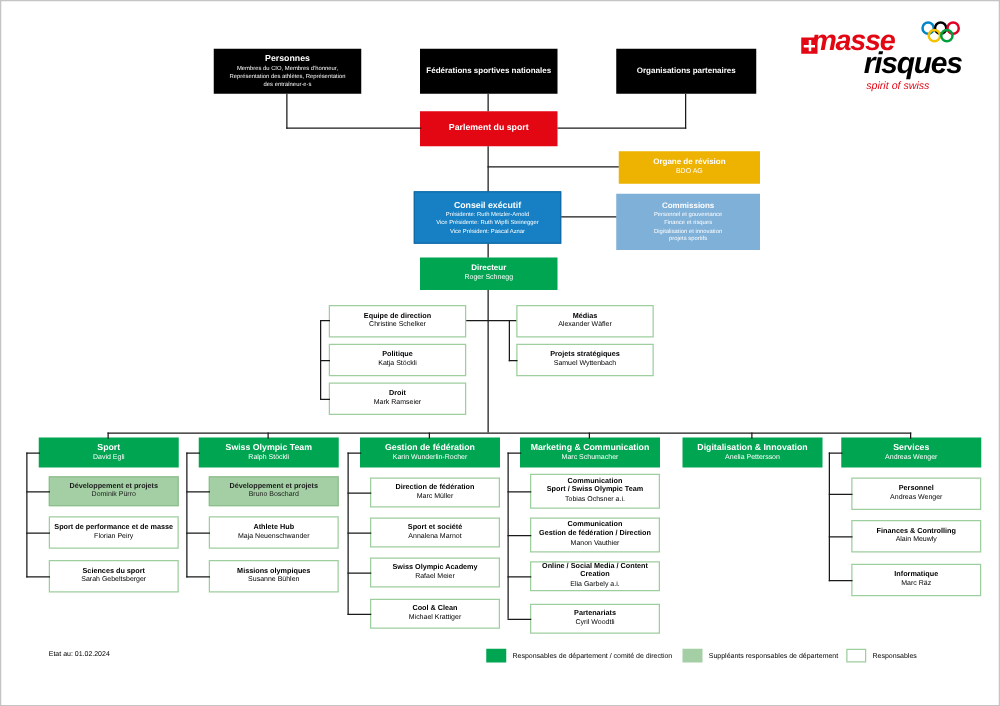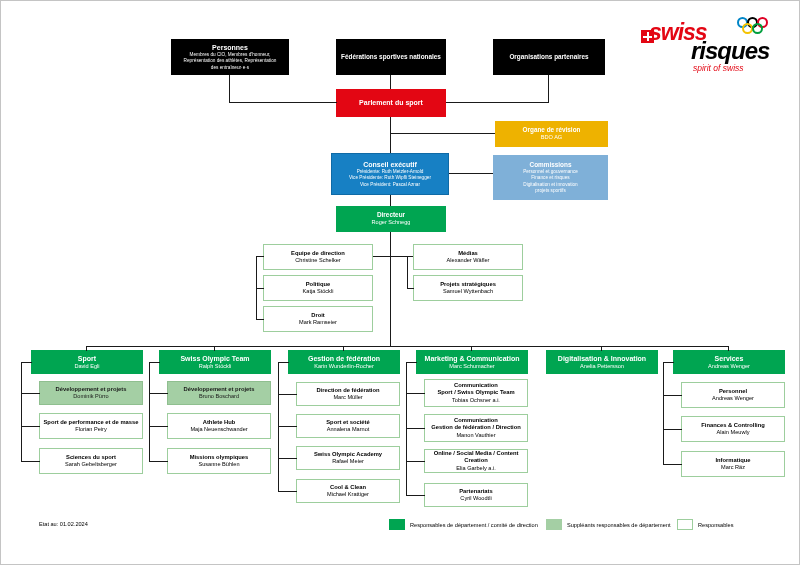--- a/index.html
+++ b/index.html
@@ -34,21 +34,21 @@
   .ring{position:absolute;width:11px;height:11px;border-radius:50%;border:2px solid #000;background:transparent;box-sizing:border-box;}
   .sw{position:absolute;width:16px;height:11px;box-sizing:border-box;}
   .lg-label{position:absolute;font-size:5.6px;color:#000;top:521px;}
 </style>
 </head>
 <body>
 
 <div class="canvas">
 
   <div class="logo">
-    <span class="swiss"><span class="cross"></span><span>swiss</span></span>
+    <span class="swiss"><span class="cross"></span><span>masse</span></span>
     <span class="olympic">risques</span>
     <span class="tag">spirit of swiss</span>
     <span>
       <span class="ring" style="left:96px;top:4px;border-color:#0085c7"></span>
       <span class="ring" style="left:106px;top:4px;border-color:#000000"></span>
       <span class="ring" style="left:116px;top:4px;border-color:#df0024"></span>
       <span class="ring" style="left:101px;top:10px;border-color:#f4c300"></span>
       <span class="ring" style="left:111px;top:10px;border-color:#009f3d"></span>
     </span>
   </div>

